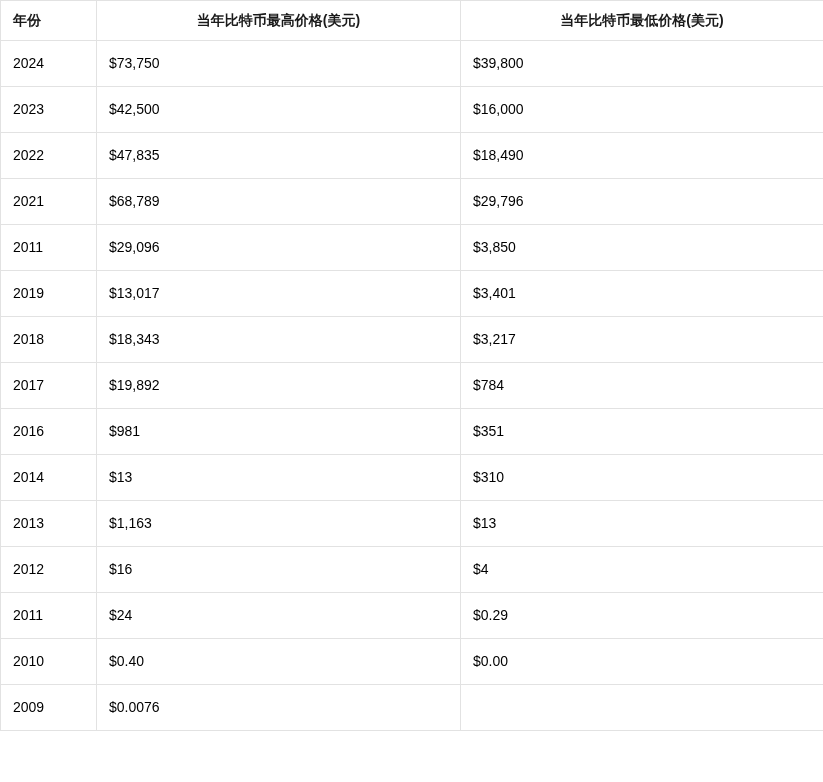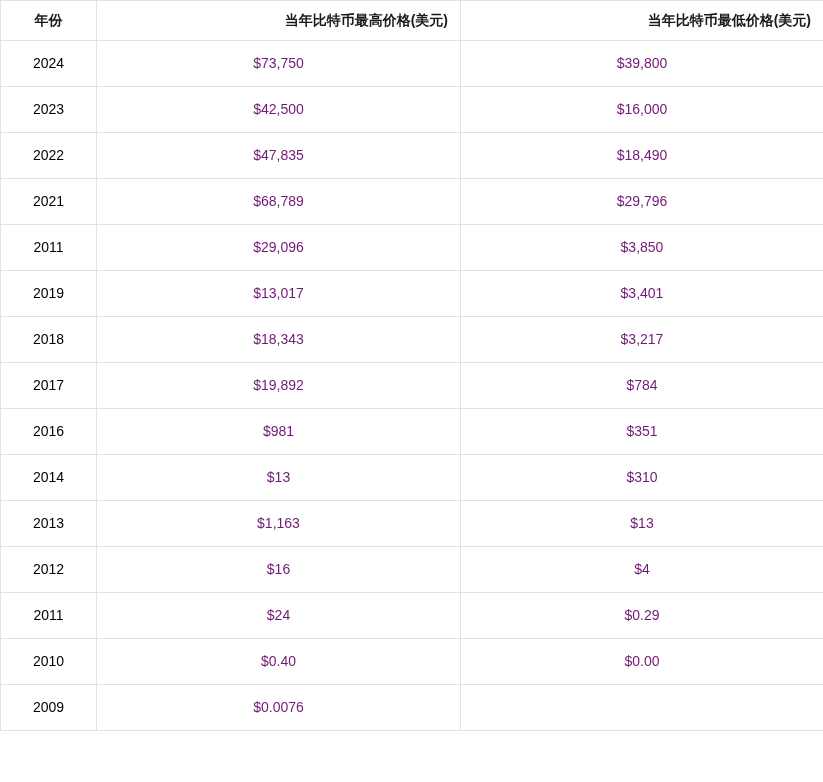--- a/index.html
+++ b/index.html
@@ -23,37 +23,37 @@
   table.price-table col.col-high { width: 364px; }
   table.price-table col.col-low  { width: 363px; }
 
   table.price-table th,
   table.price-table td {
     border: 1px solid #e2e2e2;
     padding: 0 12px;
     font-size: 14px;
     line-height: 1.3;
     vertical-align: middle;
-    text-align: center;
+    text-align: left;
     box-sizing: border-box;
   }
   table.price-table thead th {
     height: 40px;
     font-weight: bold;
     font-size: 14px;
     color: #1a1a1a;
     background: #ffffff;
   }
   table.price-table thead th.center {
-    text-align: right;
+    text-align: center;
   }
   table.price-table tbody td {
     height: 46px;
     font-weight: normal;
-    color: #701a75;
+    color: #000000;
   }
   table.price-table tbody td.year-cell {
     color: #000000;
   }
 </style>
 </head>
 <body>
 
 <table class="price-table">
   <colgroup>

